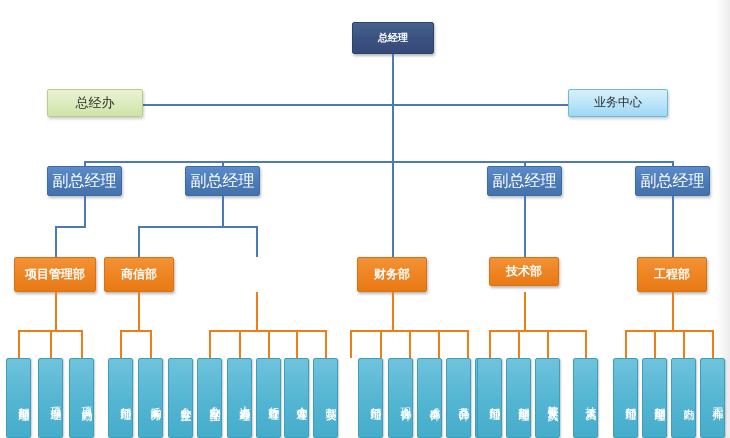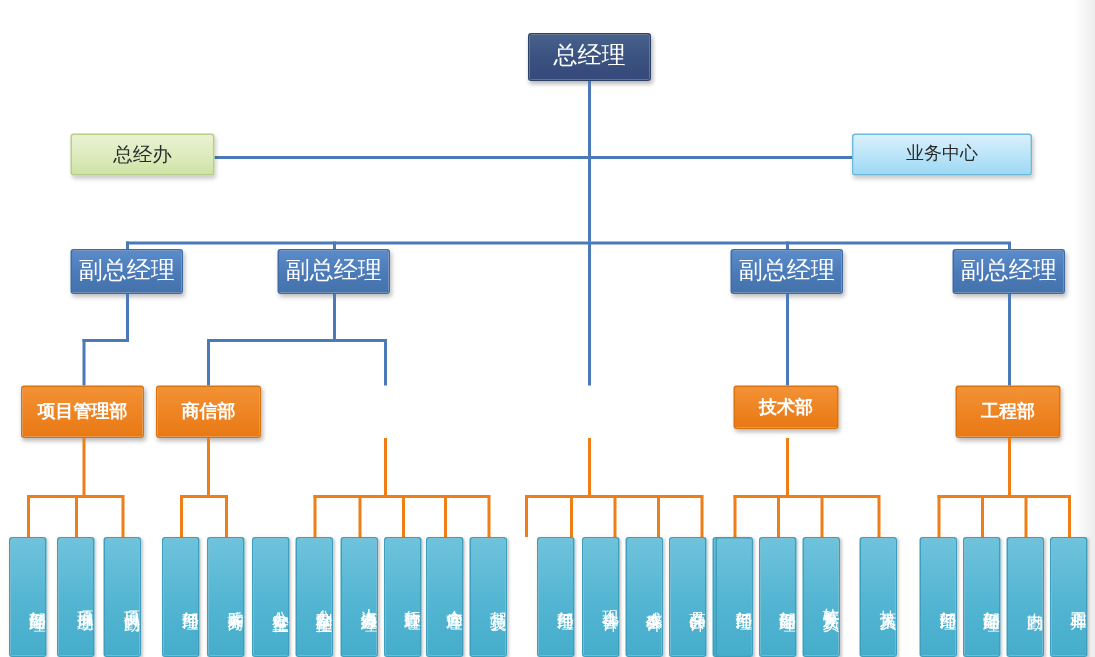--- a/index.html
+++ b/index.html
@@ -18,21 +18,21 @@
   
   .node{position:absolute;box-sizing:border-box;display:flex;
      align-items:center;justify-content:center;text-align:center;
      color:#ffffff;font-size:12px;line-height:1.15;
      border-radius:2px;}
 
   .node.top{
      background:linear-gradient(to bottom,#47618c 0%,#3b5280 50%,#35497a 100%);
      border:1px solid #2e4268;
      box-shadow:1px 2px 3px rgba(0,0,0,.28);
-     font-weight:normal;font-size:16px;}
+     font-weight:bold;font-size:10px;}
 
   .node.deputy{
      background:linear-gradient(to bottom,#5b8bc9 0%,#4a7ab8 55%,#4472ab 100%);
      border:1px solid #3f6ba4;
      box-shadow:1px 2px 3px rgba(0,0,0,.25);
      font-size:16px;}
 
   .node.staff-green{
      background:linear-gradient(to bottom,#e9f2d2 0%,#dcebbd 55%,#cfe3a6 100%);
      border:1px solid #b6cf86;
@@ -75,21 +75,21 @@
 
   <div class="node top" style="left:352px;top:22px;width:82px;height:32px;">总经理</div>
 
   <div class="ln blue v" style="left:392px;top:54px;height:107px;"></div>
 
   <div class="ln blue h" style="left:143px;top:104px;width:249px;"></div>
   <div class="ln blue h" style="left:392px;top:104px;width:176px;"></div>
 
   <div class="node staff-green" style="left:47px;top:89px;width:96px;height:28px;">总经办</div>
 
-  <div class="node staff-blue" style="left:568px;top:89px;width:120px;height:28px;text-align:center;">业务中心</div>
+  <div class="node staff-blue" style="left:568px;top:89px;width:100px;height:28px;text-align:center;">业务中心</div>
 
   <div class="ln blue h" style="left:84px;top:161px;width:588px;"></div>
 
   <div class="ln blue v" style="left:84px;top:161px;height:5px;"></div>
   <div class="ln blue v" style="left:222px;top:161px;height:5px;"></div>
   <div class="ln blue v" style="left:524px;top:161px;height:5px;"></div>
   <div class="ln blue v" style="left:672px;top:161px;height:5px;"></div>
 
   <div class="node deputy" style="left:47px;top:166px;width:75px;height:30px;">副总经理</div>
   <div class="node deputy" style="left:185px;top:166px;width:75px;height:30px;">副总经理</div>
@@ -106,20 +106,21 @@
   <div class="ln blue v" style="left:256px;top:226px;height:31px;"></div>
 
   <div class="ln blue v" style="left:392px;top:161px;height:96px;"></div>
 
   <div class="ln blue v" style="left:524px;top:196px;height:61px;"></div>
 
   <div class="ln blue v" style="left:672px;top:196px;height:61px;"></div>
 
   <div class="node dept" style="left:14px;top:257px;width:82px;height:35px;text-align:center;">项目管理部</div>
   <div class="node dept" style="left:104px;top:257px;width:70px;height:35px;">商信部</div>
+  <div class="node dept" style="left:357px;top:257px;width:70px;height:35px;">财务部</div>
   <div class="node dept" style="left:489px;top:257px;width:70px;height:29px;">技术部</div>
   <div class="node dept" style="left:637px;top:257px;width:70px;height:35px;">工程部</div>
 
   <div class="ln orange v" style="left:55px;top:292px;height:38px;"></div>
   <div class="ln orange h" style="left:18px;top:330px;width:64px;"></div>
   <div class="ln orange v" style="left:18px;top:330px;height:28px;"></div>
   <div class="ln orange v" style="left:50px;top:330px;height:28px;"></div>
   <div class="ln orange v" style="left:81px;top:330px;height:28px;"></div>
 
   <div class="ln orange v" style="left:138px;top:292px;height:38px;"></div>

